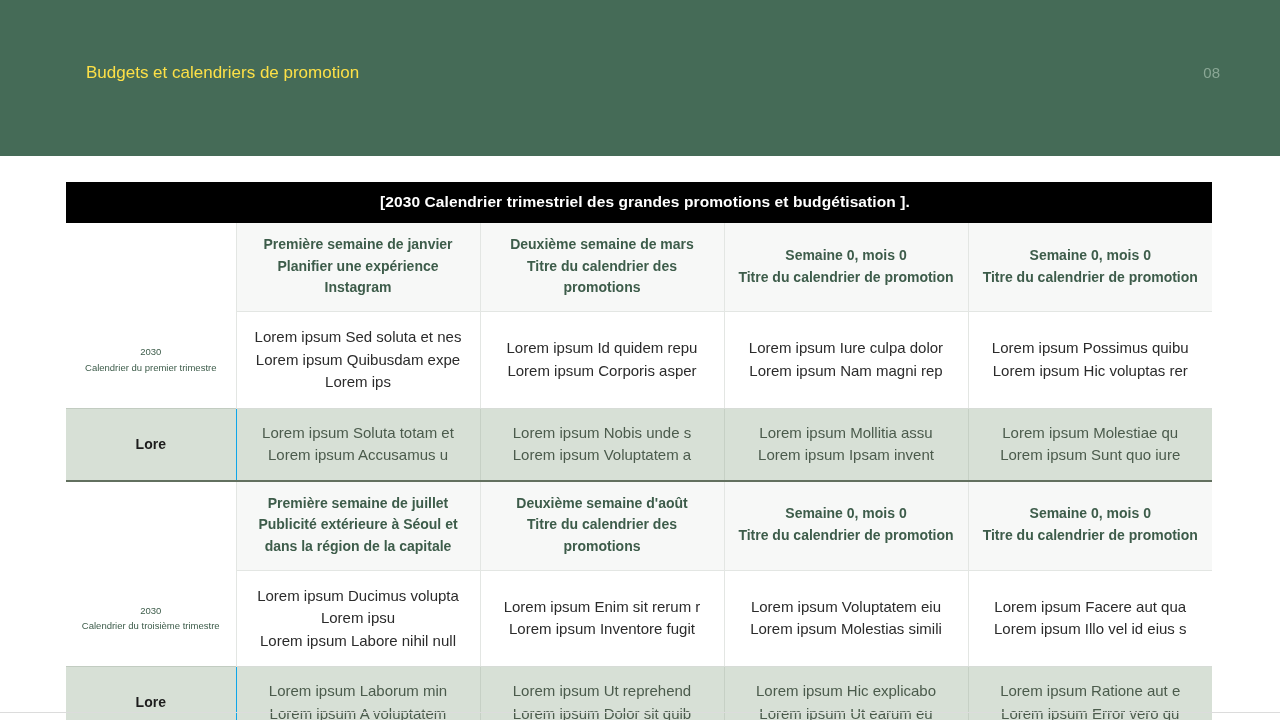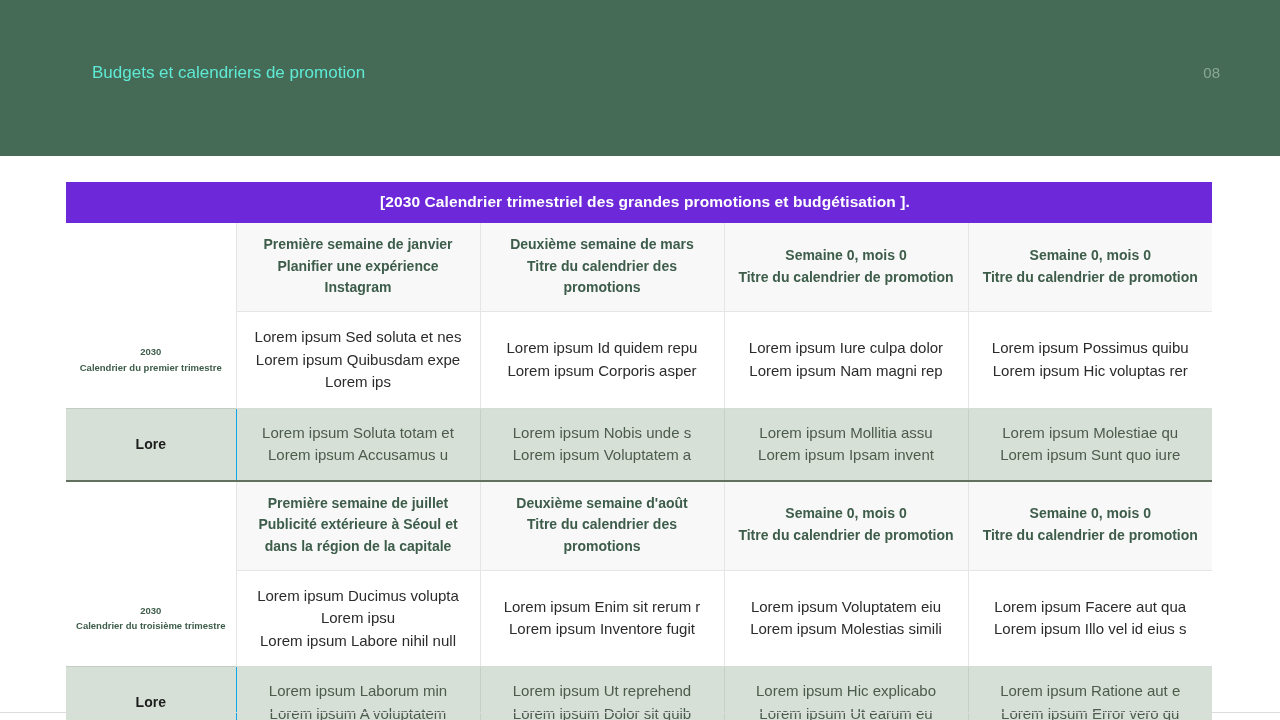--- a/index.html
+++ b/index.html
@@ -36,42 +36,42 @@
   .deck-title {
     font-size: 39px;
     font-weight: bold;
     color: #ffffff;
     letter-spacing: -0.5px;
     line-height: 1;
     white-space: nowrap;
   }
   .deck-subtitle {
     font-size: 17px;
-    color: #5eead4;
-    margin-left: 28px;
+    color: #fde047;
+    margin-left: 22px;
     line-height: 1;
     white-space: nowrap;
   }
   .page-number {
     margin-left: auto;
     font-size: 15px;
     color: #8aa795;
     line-height: 1;
     text-align: right;
   }
 
   
   .table-wrap {
     position: absolute;
     left: 66px;
     top: 182px;
     width: 1146px;
   }
   .tbl-title {
-    background: #6d28d9;
+    background: #000000;
     color: #ffffff;
     font-size: 15.5px;
     font-weight: bold;
     text-align: center;
     padding: 11px 0 12px 12px;
     letter-spacing: 0.1px;
   }
 
   .grid {
     display: table;
@@ -117,21 +117,21 @@
     border-right: 1px solid #e3e6e3;
     border-bottom: 1px solid #d7dcd7;
     padding: 14px 10px;
     font-size: 15px;
     color: #2b2b2b;
     line-height: 1.5;
   }
   .body-row .c0 {
     border-right: 1px solid #e3e6e3;
     font-size: 9.5px;
-    font-weight: bold;
+    font-weight: normal;
     color: #3d5c4a;
     line-height: 1.6;
     border-bottom: none;
     text-align: center;
   }
   .body-row .cell:last-child { border-right: none; }
 
   
   .accent-row .cell {
     background: #d7e0d6;

